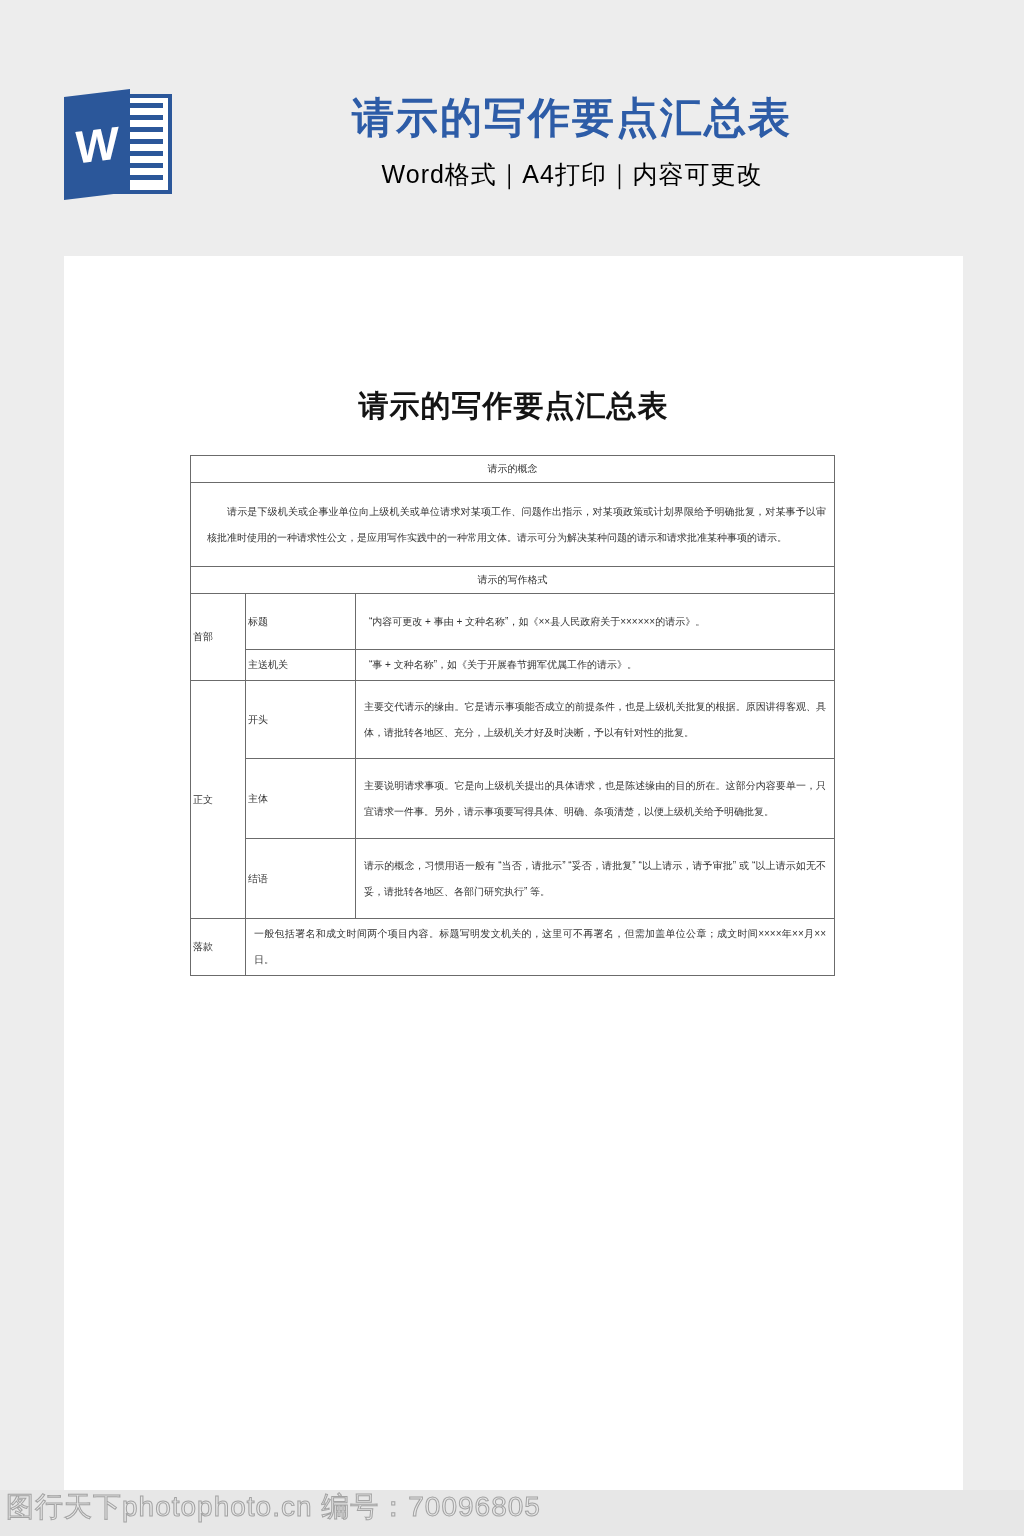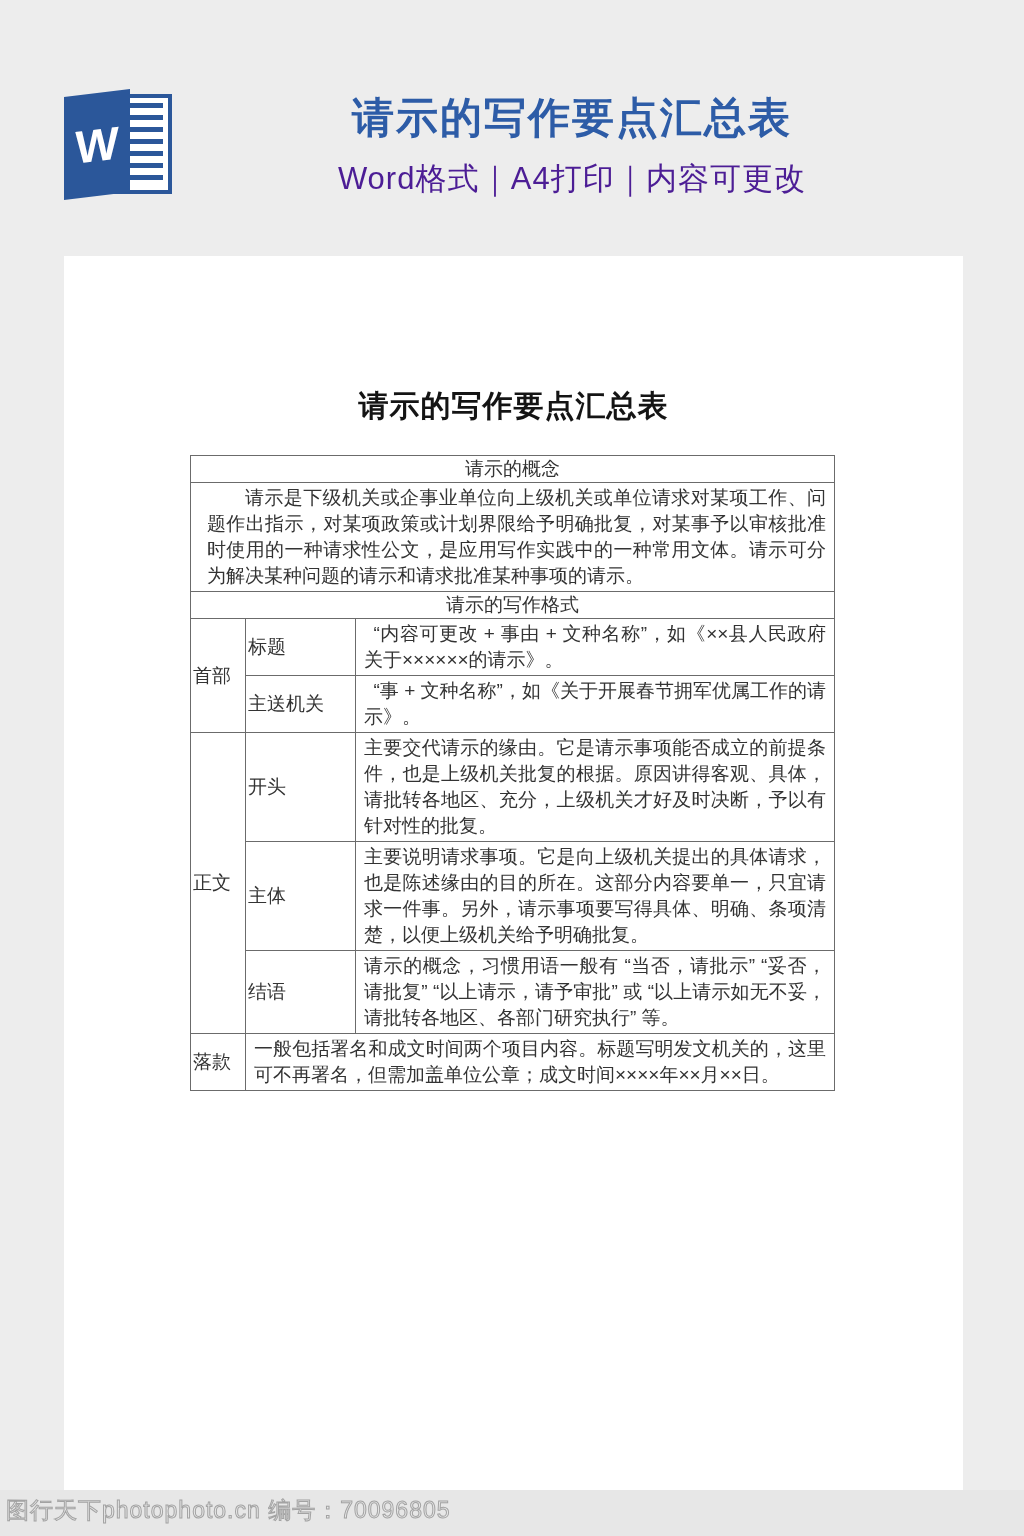--- a/index.html
+++ b/index.html
@@ -28,55 +28,55 @@
   }
   .word-icon .icon-front span {
     color:#ffffff; font-weight:bold; font-size:46px; line-height:1;
     font-family:"Liberation Sans",sans-serif;
   }
   .header-text { position:absolute; left:178px; right:58px; top:94px; text-align:center; }
   .header-title {
     font-size:42px; font-weight:bold; color:#2d5ca7; letter-spacing:2px;
     line-height:1.15;
   }
-  .header-subtitle { margin-top:16px; font-size:31px; color:#4c1d95; letter-spacing:1px; }
+  .header-subtitle { margin-top:16px; font-size:25px; color:#000000; letter-spacing:1px; }
 
   
   .page {
     position:absolute; left:64px; top:256px; width:899px; height:1234px;
     background:#ffffff;
   }
   .doc-title {
     position:absolute; top:130px; left:0; width:100%;
     text-align:center; font-size:30px; font-weight:bold; color:#141414;
     letter-spacing:1px;
   }
   table.doc-table {
     position:absolute; left:126px; top:199px; width:644px;
     border-collapse:collapse; table-layout:fixed;
-    font-size:19px; color:#333333;
+    font-size:10px; color:#333333;
   }
   .doc-table td {
     border:1px solid #6b6b6b; vertical-align:middle;
     padding:2px 8px; line-height:26px;
   }
   .doc-table td.c { padding:2px 2px; }
   .doc-table td.hdr { text-align:center; line-height:22px; }
   .doc-table td.para { text-align:left; text-align:justify; }
   .doc-table td.indent2 { text-indent:2em;padding-left:16px; }
   .doc-table td.qindent { text-indent:0.5em; }
 
   
   .footer-bar {
     position:absolute; left:0; bottom:0; width:1024px; height:46px;
     background:#e7e7e7;
   }
   .watermark {
     position:absolute; left:6px; bottom:10px;
-    font-size:23px; letter-spacing:1px;
+    font-size:28px; letter-spacing:1px;
     color:transparent;
     -webkit-text-stroke:1px #a3a3a3;
     white-space:nowrap;
   }
 </style>
 </head>
 <body>
 
 <div class="word-icon">
   <div class="icon-page">

